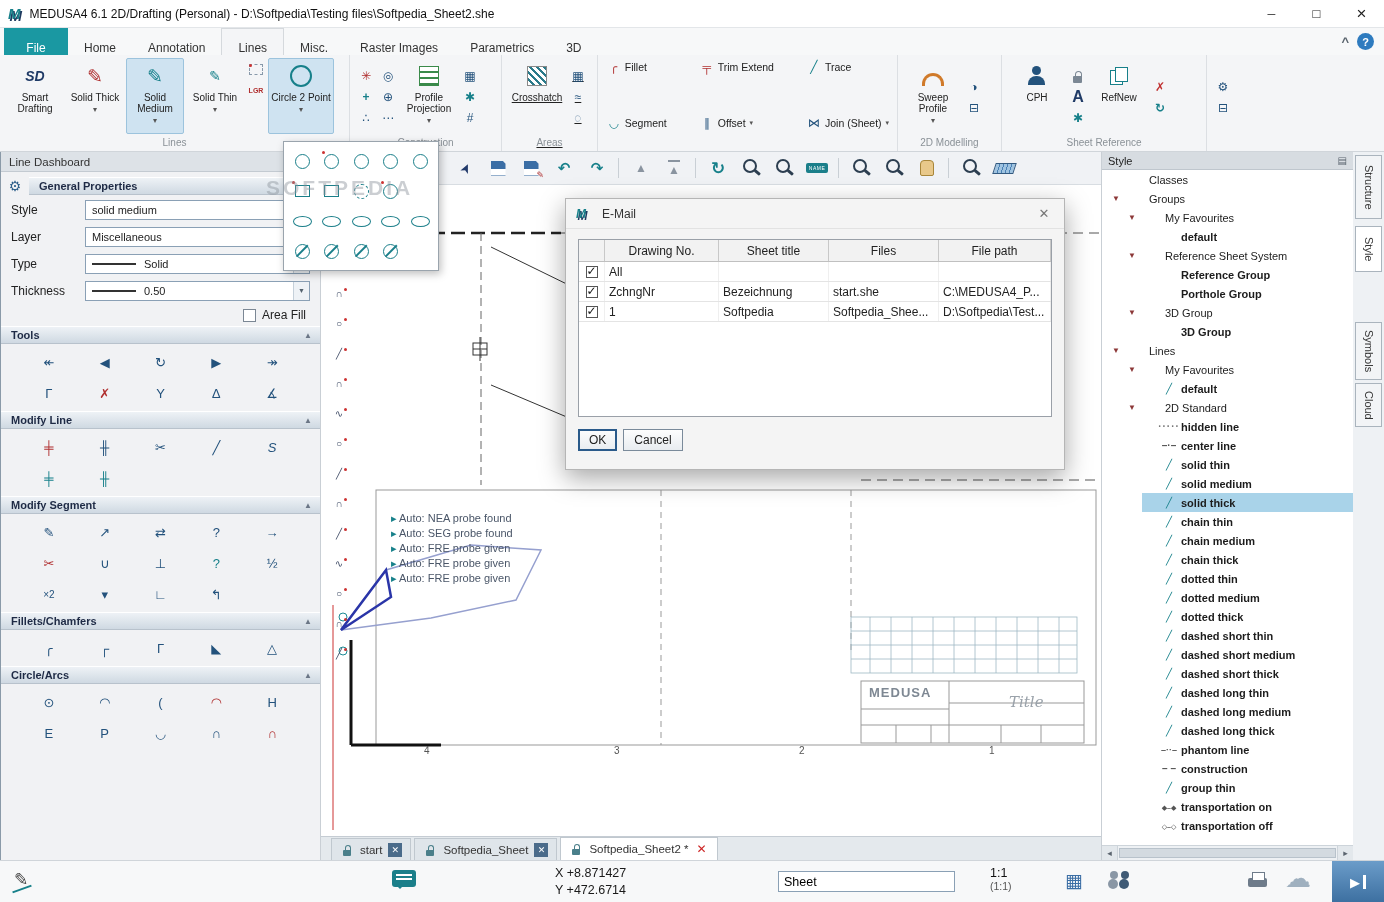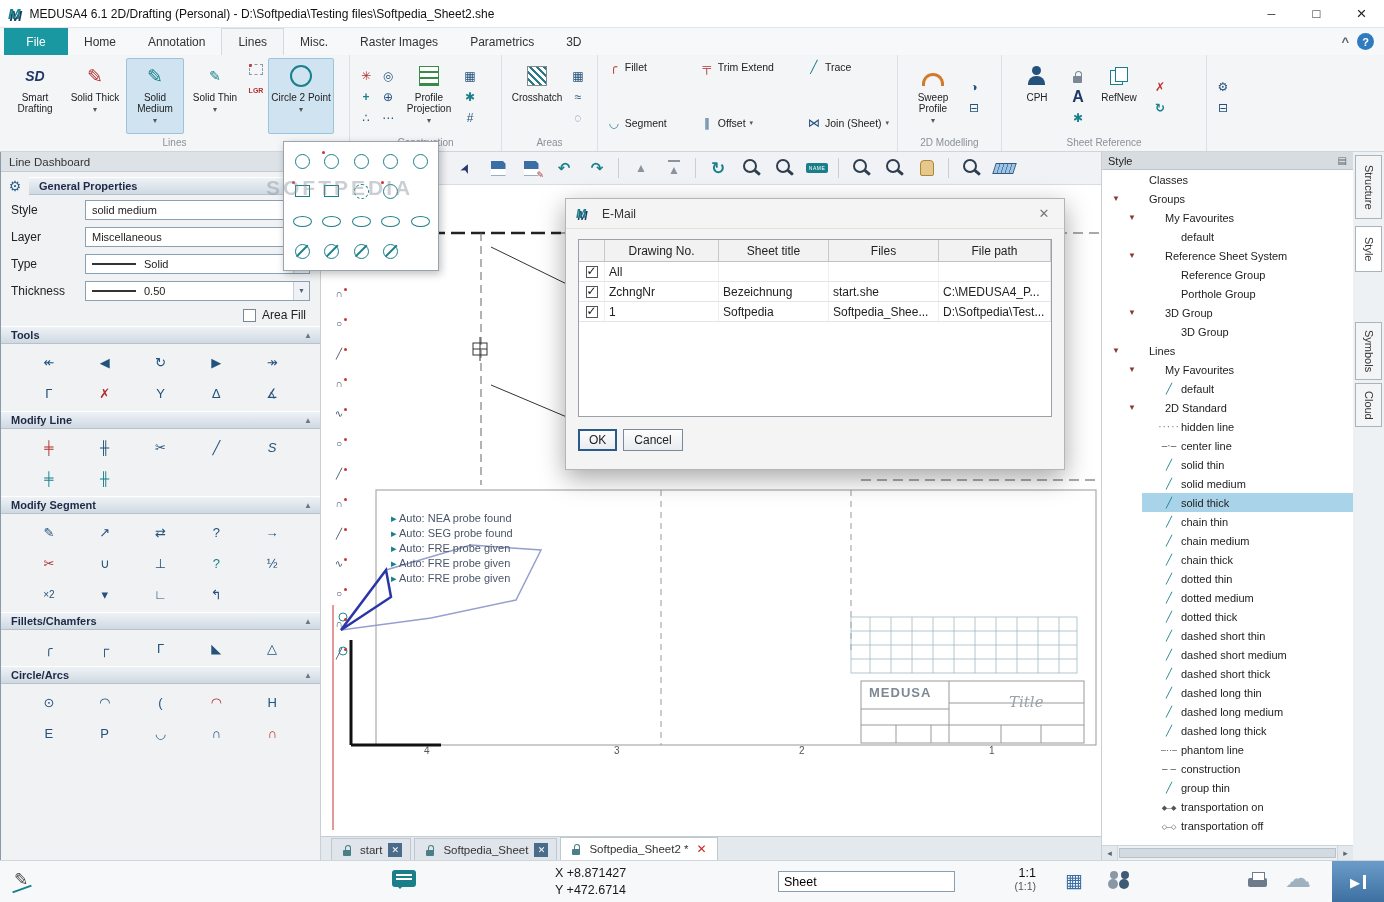--- a/index.html
+++ b/index.html
@@ -16,21 +16,21 @@
   .win-btns { margin-left:auto; display:flex; height:100%; }
   .wbtn { width:45px; height:100%; display:flex; align-items:center; justify-content:center;
           font-size:13px; color:#222; }
   .wbtn.min::before { content:"─"; font-size:11px; }
   .wbtn.max::before { content:"□"; font-size:13px; }
   .wbtn.close::before { content:"×"; font-size:17px; }
 
   
   .tabrow { position:absolute; left:0; top:28px; width:100%; height:27px; background:#f7f8f9;
             display:flex; align-items:stretch; }
-  .rtab { padding:0 16px; display:flex; align-items:center; font-size:12px; color:#333; }
+  .rtab { padding:0 16px; display:flex; align-items:flex-end; font-size:12px; color:#333; }
   .rtab[data-file="true"] { background:#1a98a2; color:#fff; min-width:64px; justify-content:center; margin-left:4px; }
   .rtab[data-active="true"] { background:#f4f5f7; border:1px solid #d5d9dd; border-bottom:none; }
   .tabrow-right { margin-left:auto; display:flex; align-items:center; gap:8px; padding-right:10px; }
   .chevron-up { color:#5a646e; font-weight:bold; font-size:13px; }
   .help-btn { width:17px; height:17px; border-radius:50%; background:#2e7bbf; color:#fff;
               display:flex; align-items:center; justify-content:center; font-size:11px; font-weight:bold; }
 
   
   .ribbon { position:absolute; left:0; top:55px; width:100%; height:97px; background:#f4f5f7;
             border-bottom:1px solid #d0d5da; display:flex; }
@@ -284,21 +284,21 @@
   .style-panel { width:252px; height:100%; background:#fff; border-left:1px solid #c9cfd5;
                  position:relative; overflow:hidden; }
   .sp-h { height:18px; background:#d7dce1; border-bottom:1px solid #bfc6cd; font-size:11px;
           padding:0 6px; display:flex; align-items:center; color:#222; }
   .sp-pin { margin-left:auto; color:#5a646e; font-size:10px; }
   .sp-pin::before { content:"▤"; }
   .tree { position:absolute; top:18px; bottom:15px; left:0; right:0; overflow:hidden; }
   .titem { height:19px; display:flex; align-items:center; font-size:11px; color:#1c1c1c; }
   .titem[data-level="0"] { padding-left:10px; }
   .titem[data-level="1"] { padding-left:26px; }
-  .titem[data-level="2"] { padding-left:42px; }
+  .titem[data-level="2"] { padding-left:42px;font-weight:bold; }
   .titem[data-selected="true"] { background:linear-gradient(90deg,#fff 0 40px,#a9d3e9 40px); }
   .tw { width:13px; font-size:8px; color:#8c3838; }
   .titem[data-expander="true"] .tw::before { content:"▼"; }
   .ticon { width:24px; text-align:center; font-size:10px; }
   .titem[data-icon="slash"] .ticon::before { content:"╱"; color:#17808a; font-weight:bold; }
   .titem[data-icon="dots"] .ticon::before { content:"·····"; color:#777; letter-spacing:1px; }
   .titem[data-icon="dashdot"] .ticon::before { content:"–·–"; color:#555; }
   .titem[data-icon="dashes"] .ticon::before { content:"– –"; color:#555; }
   .titem[data-icon="dashdotdot"] .ticon::before { content:"–··–"; color:#555; font-size:9px; }
   .titem[data-icon="arrow-on"] .ticon::before { content:"◆–◆"; color:#555; font-size:7px; }
@@ -356,21 +356,21 @@
   .bubble { position:absolute; left:392px; top:9px; width:24px; height:17px; background:#1b7f8a;
             border-radius:3px; }
   .bubble::before { content:""; position:absolute; left:4px; top:4px; width:16px; height:2px;
                     background:#fff; box-shadow:0 4px 0 #fff; }
   .bubble::after { content:""; position:absolute; left:4px; bottom:-6px; border:4px solid transparent;
                    border-top-color:#1b7f8a; }
   .coords { position:absolute; left:555px; top:4px; font-size:12.5px; line-height:17px; color:#1a1a1a; }
   .sheet-input { position:absolute; left:778px; top:10px; width:177px; height:21px;
                  border:1px solid #8aa0b5; background:#fff; font-size:12.5px; padding:0 5px;
                  font-family:"Liberation Sans",sans-serif; }
-  .zoomblk { position:absolute; left:990px; top:5px; width:46px; text-align:right; }
+  .zoomblk { position:absolute; left:990px; top:5px; width:46px; text-align:left; }
   .zoom-main { font-size:12.5px; color:#111; }
   .zoom-sub { font-size:10.5px; color:#555; }
   .sb-grid { position:absolute; left:1065px; top:8px; font-size:19px; color:#3b6ea5; }
   .sb-grid::before { content:"▦"; }
   .people { position:absolute; left:1108px; top:10px; width:28px; height:20px; }
   .people::before { content:""; position:absolute; left:2px; top:0; width:8px; height:8px;
       border-radius:50%; background:#8a97a5; box-shadow:-1px 9px 0 1px #8a97a5; }
   .people::after { content:""; position:absolute; left:13px; top:0; width:8px; height:8px;
       border-radius:50%; background:#3f5a75; box-shadow:-1px 9px 0 1px #3f5a75; }
   .ic-printer { position:absolute; left:1247px; top:11px; width:22px; height:18px; }
@@ -518,21 +518,21 @@
 
           <span class="rsm" data-icon="snowflake"></span>
 
           <span class="rsm" data-icon="hatch-grid"></span>
 
       </div>
     </div>
     <div class="rg-label">Construction</div>
   </div>
 
-  <div class="rgroup" style="width:96px;">
+  <div class="rgroup" style="width:96px;text-decoration:underline;">
     <div class="rg-content vcenter">
       <div class="rbb">
         <span class="ric">
             <span class="ic-hatch"></span>
           </span>
         <span>Crosshatch</span>
       </div>
       <div class="rsm-col">
 
           <span class="rsm" data-icon="grid-fill"></span>

